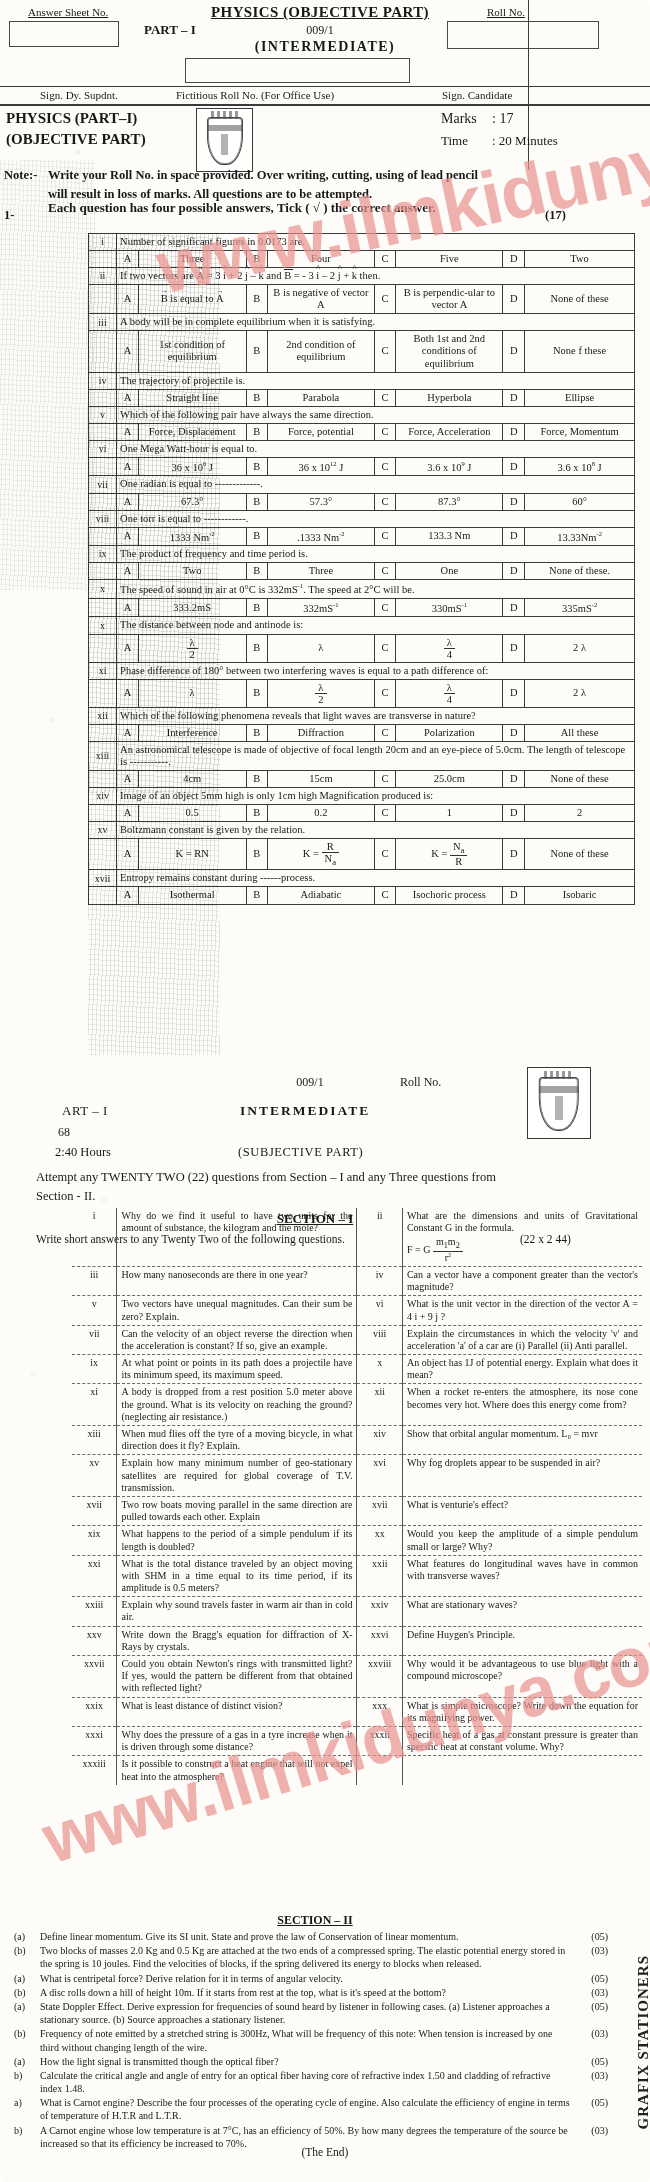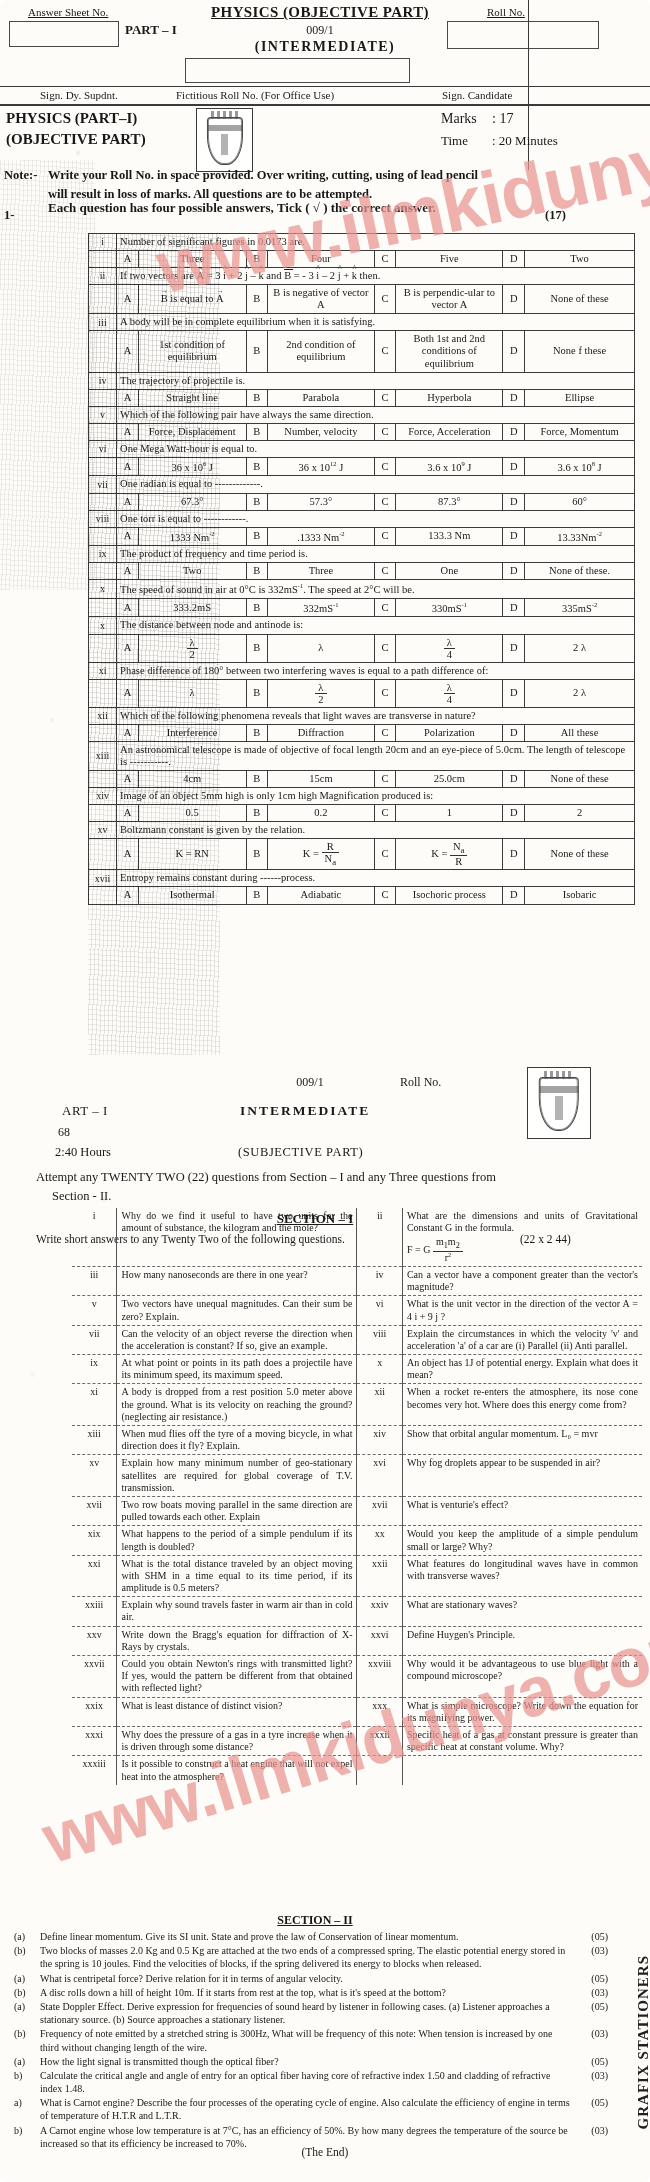--- a/index.html
+++ b/index.html
@@ -135,21 +135,21 @@
 </style>
 </head>
 <body>
 
 <div id="page">
 
   <div id="head">
     <div class="lblu abs" style="left:28px;top:6px;">Answer Sheet No.</div>
     <div class="box" style="left:9px;top:21px;width:108px;height:24px;"></div>
 
-    <div class="lbl abs b" style="left:125px;top:22px;font-size:13px;">PART – I</div>
+    <div class="lbl abs b" style="left:144px;top:22px;font-size:13px;">PART – I</div>
 
     <div class="abs b ctr" style="left:160px;top:4px;width:320px;font-size:15px;letter-spacing:.4px;text-decoration:underline;">PHYSICS  (OBJECTIVE PART)</div>
     <div class="abs ctr" style="left:240px;top:23px;width:160px;font-size:12px;">009/1</div>
     <div class="abs b ctr" style="left:215px;top:39px;width:220px;font-size:14px;letter-spacing:1.5px;">(INTERMEDIATE)</div>
 
     <div class="lblu abs" style="left:487px;top:6px;">Roll No.</div>
     <div class="box" style="left:447px;top:21px;width:150px;height:26px;"></div>
     <div class="vline" style="left:528px;top:-2px;height:172px;"></div>
 
     <div class="box" style="left:185px;top:58px;width:223px;height:23px;"></div>
@@ -247,21 +247,21 @@
         </tr>
         <tr>
           <td class="rn">v</td>
           <td class="qq" colspan="8">Which of the following pair have always the same direction.</td>
         </tr>
         <tr>
           <td class="rn"></td>
           <td class="ol">A</td>
           <td class="ov oA">Force, Displacement</td>
           <td class="ol">B</td>
-          <td class="ov oB">Number, velocity</td>
+          <td class="ov oB">Force, potential</td>
           <td class="ol">C</td>
           <td class="ov oC">Force, Acceleration</td>
           <td class="ol">D</td>
           <td class="ov oD">Force, Momentum</td>
         </tr>
         <tr>
           <td class="rn">vi</td>
           <td class="qq" colspan="8">One Mega Watt-hour is equal to.</td>
         </tr>
         <tr>
@@ -459,21 +459,21 @@
         <div class="crown"></div>
         <div class="bar"></div>
         <div class="pil"></div>
     </div>
 
     <div class="abs" style="left:58px;top:50px;font-size:12px;">68</div>
     <div class="abs" style="left:55px;top:70px;font-size:12.5px;">2:40 Hours</div>
     <div class="abs" style="left:238px;top:70px;font-size:12.5px;letter-spacing:.6px;">(SUBJECTIVE PART)</div>
 
     <div class="abs" style="left:36px;top:95px;font-size:12.5px;">Attempt any TWENTY TWO (22) questions from Section – I and any Three questions from</div>
-    <div class="abs" style="left:52px;top:114px;font-size:12.5px;">Section - II.</div>
+    <div class="abs" style="left:36px;top:114px;font-size:12.5px;">Section - II.</div>
 
     <div class="abs b ul ctr" style="left:245px;top:136px;width:140px;font-size:13px;">SECTION – I</div>
     <div class="abs" style="left:36px;top:158px;font-size:11.5px;">Write short answers to any Twenty Two of the following questions.</div>
     <div class="abs" style="left:520px;top:158px;font-size:11.5px;">(22 x 2  44)</div>
   </div>
 
   <table class="s1" id="s1-table">
       <tbody id="s1-body">
         <tr>
           <td class="n">i</td>

